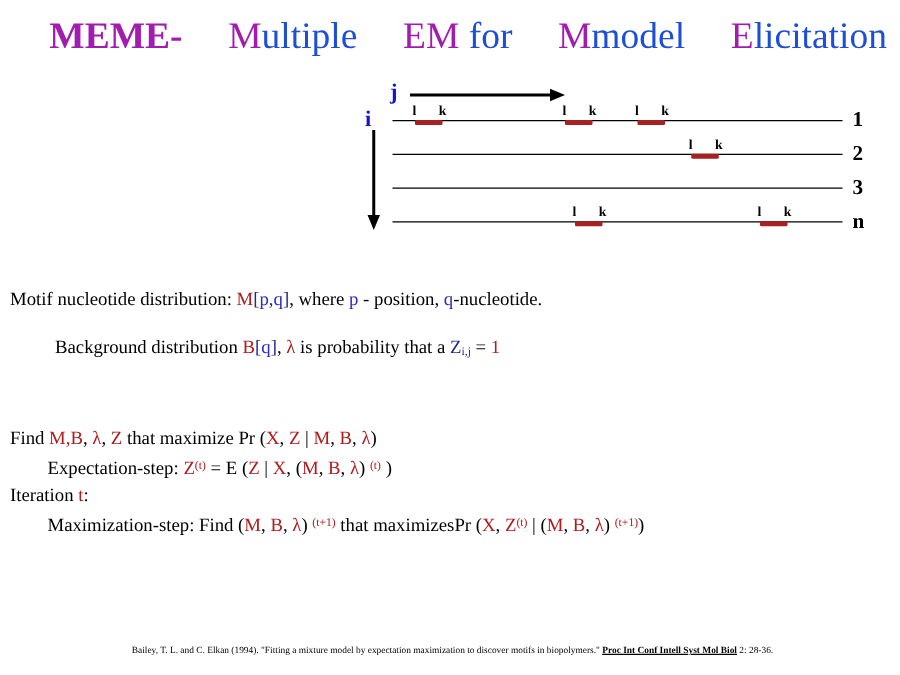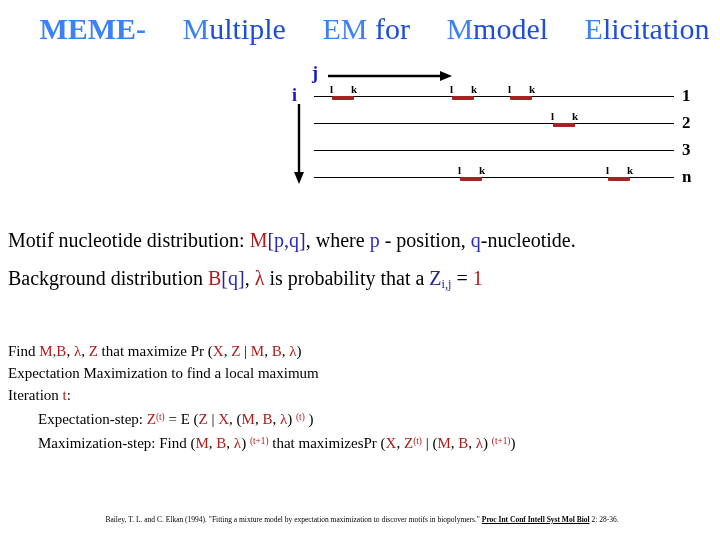--- a/index.html
+++ b/index.html
@@ -25,21 +25,21 @@
   #title {
     position: absolute;
     left: 0;
     top: 10px;
     width: 720px;
     text-align: center;
     font-size: 30px;
     line-height: 38px;
     white-space: nowrap;
   }
-  #title .red { color: #3b82f6; margin-left: 29px; }
+  #title .red { color: #a21caf; margin-left: 29px; }
   #title .blk { color: #1d4ed8; margin-top: 37px; }
   #title .bold { font-weight: bold; }
 
   
   #zdef {
     position: absolute;
     left: 8px;
     top: 84px;
     width: 272px;
     font-size: 19px;
@@ -105,26 +105,26 @@
     color: #1515CC;
     line-height: 18px;
   }
   #axis-j-arrow { position: absolute; left: 38px; top: 5px; }
   #axis-i-arrow { position: absolute; left: 2px; top: 40px; }
 
   
   .stmt {
     position: absolute;
     left: 8px;
-    font-size: 20px;
+    font-size: 15px;
     line-height: 24px;
     white-space: nowrap;
   }
   #stmt-motif { top: 228px; }
-  #stmt-background { top: 266px; }
+  #stmt-background { top: 266px; margin-left: 36px; }
 
   
   #algo {
     position: absolute;
     left: 8px;
     top: 340px;
     width: 700px;
     font-size: 15px;
     line-height: 22px;
   }
@@ -211,31 +211,30 @@
   <div class="stmt" id="stmt-background">
     <span>Background distribution </span><span class="red">B</span><span class="navy">[</span><span class="blue">q</span><span class="navy">]</span><span>, </span><span class="red">λ</span><span> is probability that a </span><span class="navy">Z</span><sub class="small navy">i,j</sub><span> = </span><span class="red">1</span>
   </div>
 
   <div id="algo">
 
     <div class="line">
       <span>Find </span><span class="red">M</span><span class="red">,</span><span class="red">B</span><span>, </span><span class="red">λ</span><span>, </span><span class="red">Z</span><span> that maximize Pr (</span><span class="red">X</span><span>, </span><span class="red">Z</span><span> | </span><span class="red">M</span><span>, </span><span class="red">B</span><span>, </span><span class="red">λ</span><span>)</span>
     </div>
 
-    <div class="line">Expectation Maximization to find a local maximum</div>
+
+    <div class="line indent">
+      <span>Expectation-step: </span><span class="red">Z</span><sup class="small red">(t)</sup><span> = E (</span><span class="red">Z</span><span> | </span><span class="red">X</span><span>, (</span><span class="red">M</span><span>, </span><span class="red">B</span><span>, </span><span class="red">λ</span><span>) </span><sup class="small red">(t)</sup><span> )</span>
+    </div>
 
     <div class="line">
       <span>Iteration </span><span class="red">t</span><span>:</span>
     </div>
 
     <div class="line indent">
-      <span>Expectation-step: </span><span class="red">Z</span><sup class="small red">(t)</sup><span> = E (</span><span class="red">Z</span><span> | </span><span class="red">X</span><span>, (</span><span class="red">M</span><span>, </span><span class="red">B</span><span>, </span><span class="red">λ</span><span>) </span><sup class="small red">(t)</sup><span> )</span>
-    </div>
-
-    <div class="line indent">
       <span>Maximization-step: Find (</span><span class="red">M</span><span>, </span><span class="red">B</span><span>, </span><span class="red">λ</span><span>) </span><sup class="small red">(t+1)</sup><span> that maximizesPr (</span><span class="red">X</span><span>, </span><span class="red">Z</span><sup class="small red">(t)</sup><span> | (</span><span class="red">M</span><span>, </span><span class="red">B</span><span>, </span><span class="red">λ</span><span>) </span><sup class="small red">(t+1)</sup><span>)</span>
     </div>
   </div>
 
   <div id="citation">
     <span>Bailey, T. L. and C. Elkan (1994). "Fitting a mixture model by expectation maximization to discover motifs in biopolymers." </span><span class="journal">Proc Int Conf Intell Syst Mol Biol</span><span> 2: 28-36.</span>
   </div>
 
 </div>
 

